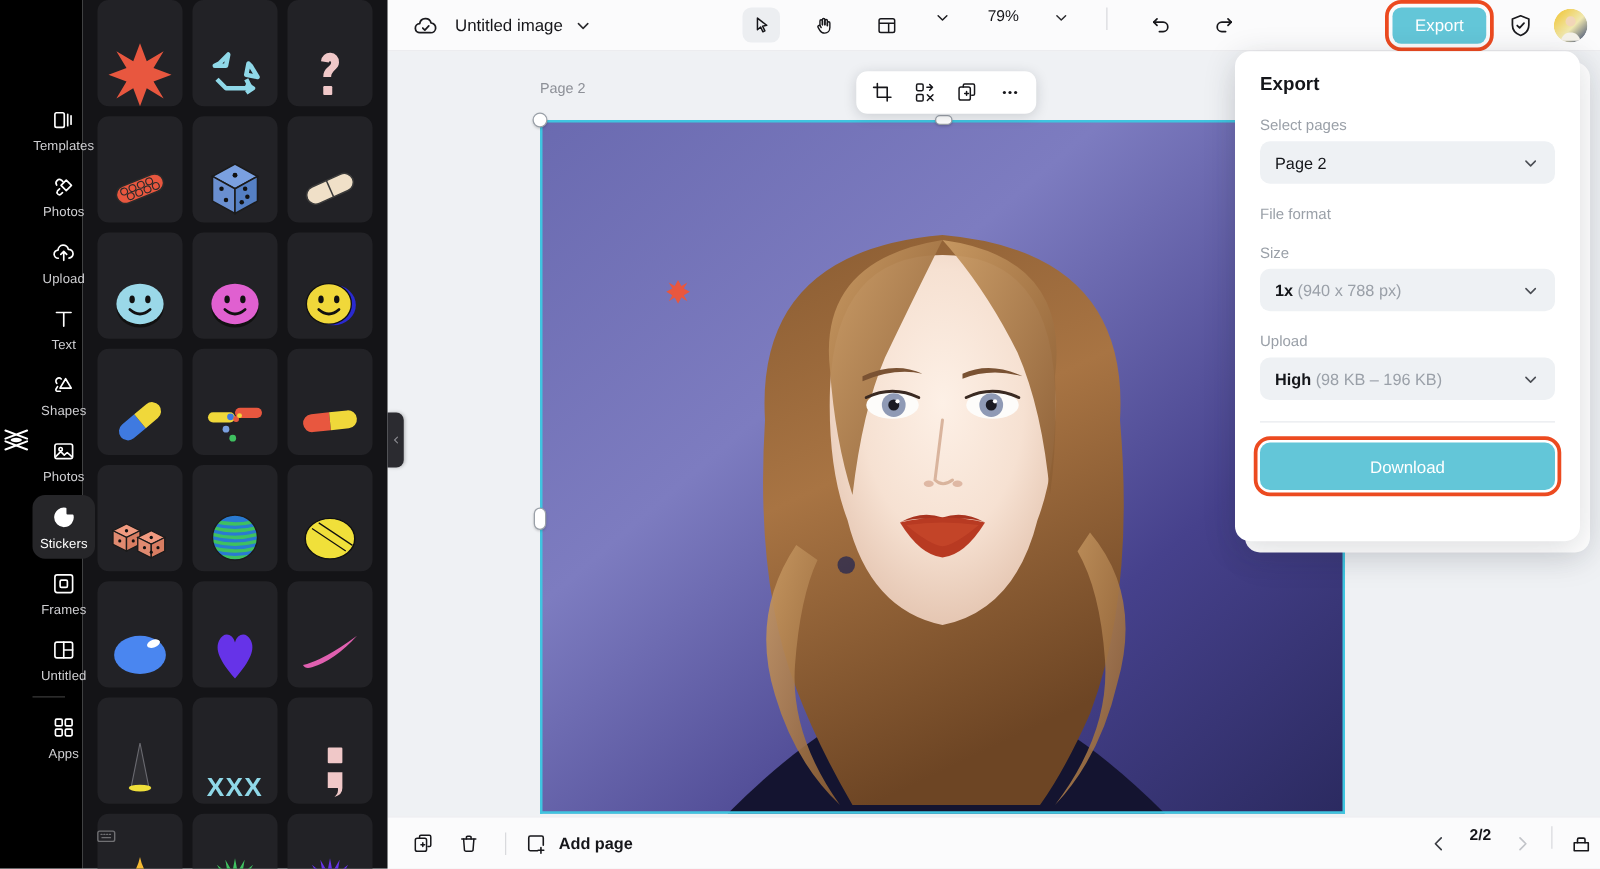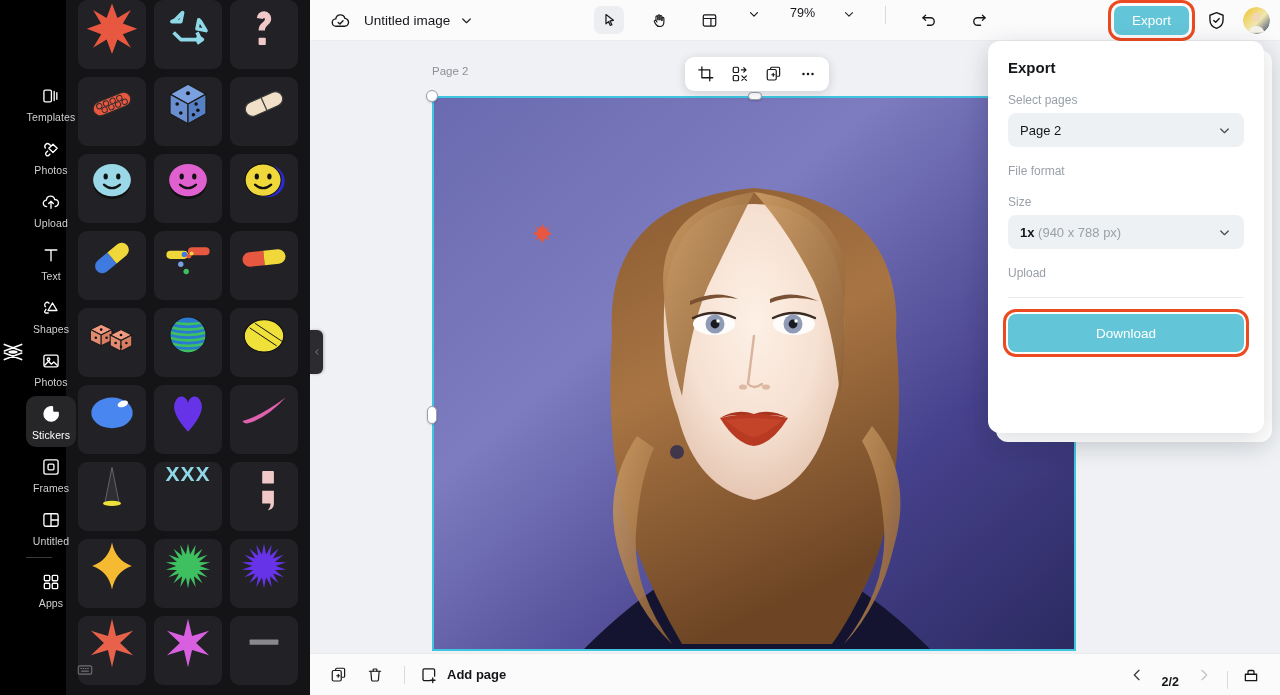--- a/index.html
+++ b/index.html
@@ -40,22 +40,22 @@
   #panel-back {
     width: 24px; height: 24px; display: flex; align-items: center; justify-content: center;
     color: #fff; cursor: pointer;
   }
   #panel-title { font-size: 15.5px; font-weight: 700; color: #fff; margin-left: 6px; letter-spacing: .1px; }
   #sticker-grid {
     padding: 0 12px; display: grid; grid-template-columns: repeat(3, 1fr);
     gap: 8px; height: 650px;
   }
   .sticker-cell {
-    background: #222226; border-radius: 9px; height: 69px;
-    display: flex; align-items: flex-start; justify-content: center; cursor: pointer;
+    background: #222226; border-radius: 9px; height: 85px;
+    display: flex; align-items: flex-end; justify-content: center; cursor: pointer;
     overflow: hidden;
   }
   .sticker-cell svg { display: block; }
   .sticker-txt { font-weight: 800; font-size: 21px; letter-spacing: 1px; }
 
   
   #panel-collapse {
     position: absolute; left: 310px; top: 330px; width: 13px; height: 44px;
     background: #2b2b30; border-radius: 0 6px 6px 0; z-index: 36;
     display: flex; align-items: center; justify-content: center; cursor: pointer;
@@ -137,21 +137,21 @@
     display: flex; align-items: center; z-index: 30;
   }
   .bb-btn {
     width: 30px; height: 28px; border-radius: 6px; display:flex;
     align-items:center; justify-content:center; cursor:pointer; color:#17171b;
   }
   #bb-left { display: flex; align-items: center; padding-left: 14px; gap: 6px; }
   .bb-sep { width: 1px; height: 18px; background: #d9dadd; margin: 0 8px; }
   #bb-addpage { display:flex; align-items:center; gap:8px; cursor:pointer; }
   #bb-addpage-lbl { font-size: 13px; color: #16161a; font-weight: 700; }
-  #bb-right { margin-left: auto; display: flex; align-items: flex-end; padding-right: 14px; }
+  #bb-right { margin-left: auto; display: flex; align-items: flex-start; }
   #bb-pages { font-size: 12.5px; color: #16161a; font-weight: 600; margin: 0 10px; }
 
   
   #export-panel {
     position: absolute; left: 988px; top: 41px; width: 276px; height: 392px;
     background: #ffffff; border-radius: 12px; z-index: 50;
     box-shadow: 0 6px 26px rgba(30,35,50,.16);
     padding: 18px 20px 0 20px;
   }
   #export-panel-shadow {
@@ -799,20 +799,26 @@
         </div>
         <div class="ep-label">File format</div>
         <div class="ep-label">Size</div>
         <div class="ep-select">
           <div class="ep-val"><span style="font-weight: 700;">1x</span><span class="dim"> (940 x 788 px)</span></div>
           <span class="ep-chev"><svg viewBox="0 0 24 24" fill="none" stroke="currentColor" stroke-width="2" stroke-linecap="round" stroke-linejoin="round">
               <path d="M6 9.5l6 6 6-6"></path>
             </svg></span>
         </div>
         <div class="ep-label">Upload</div>
+        <div class="ep-select">
+          <div class="ep-val"><span style="font-weight: 700;">High</span><span class="dim"> (98 KB – 196 KB)</span></div>
+          <span class="ep-chev"><svg viewBox="0 0 24 24" fill="none" stroke="currentColor" stroke-width="2" stroke-linecap="round" stroke-linejoin="round">
+              <path d="M6 9.5l6 6 6-6"></path>
+            </svg></span>
+        </div>
       </div>
     <div id="ep-divider"></div>
     <div id="dl-wrap">
       <button id="download-btn">Download</button>
       <div id="dl-ring"></div>
     </div>
   </div>
 
 </div>
 

